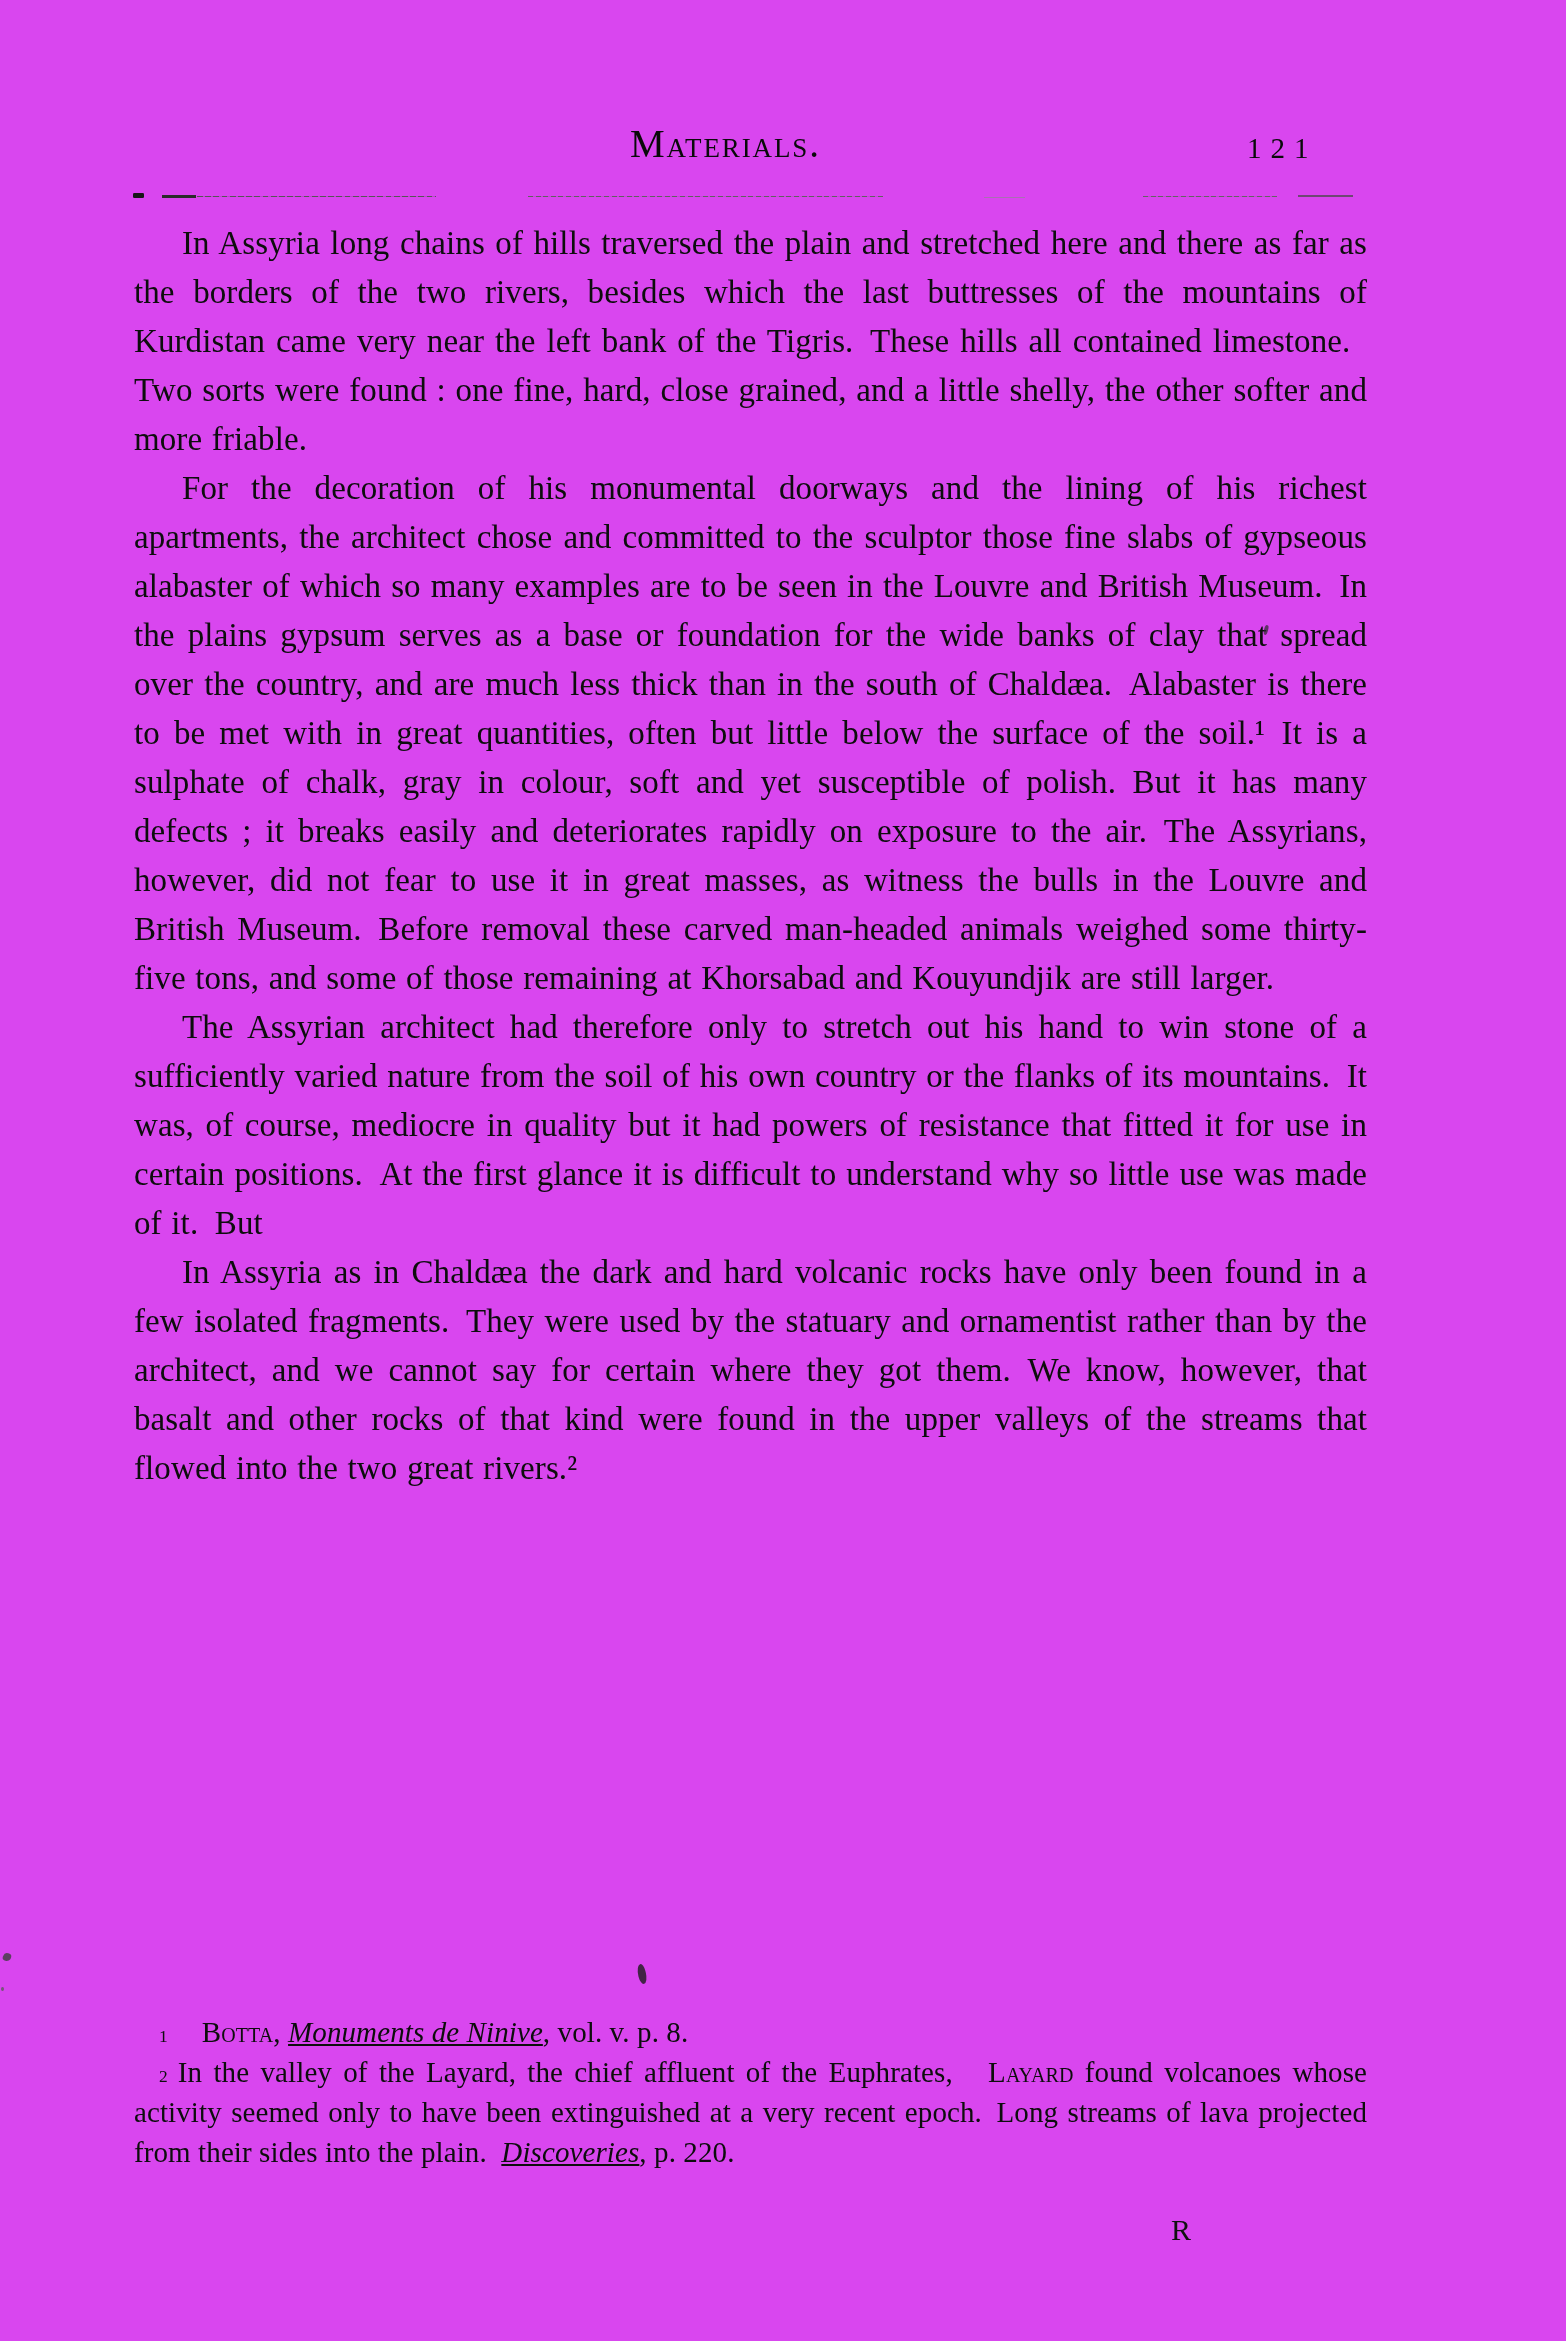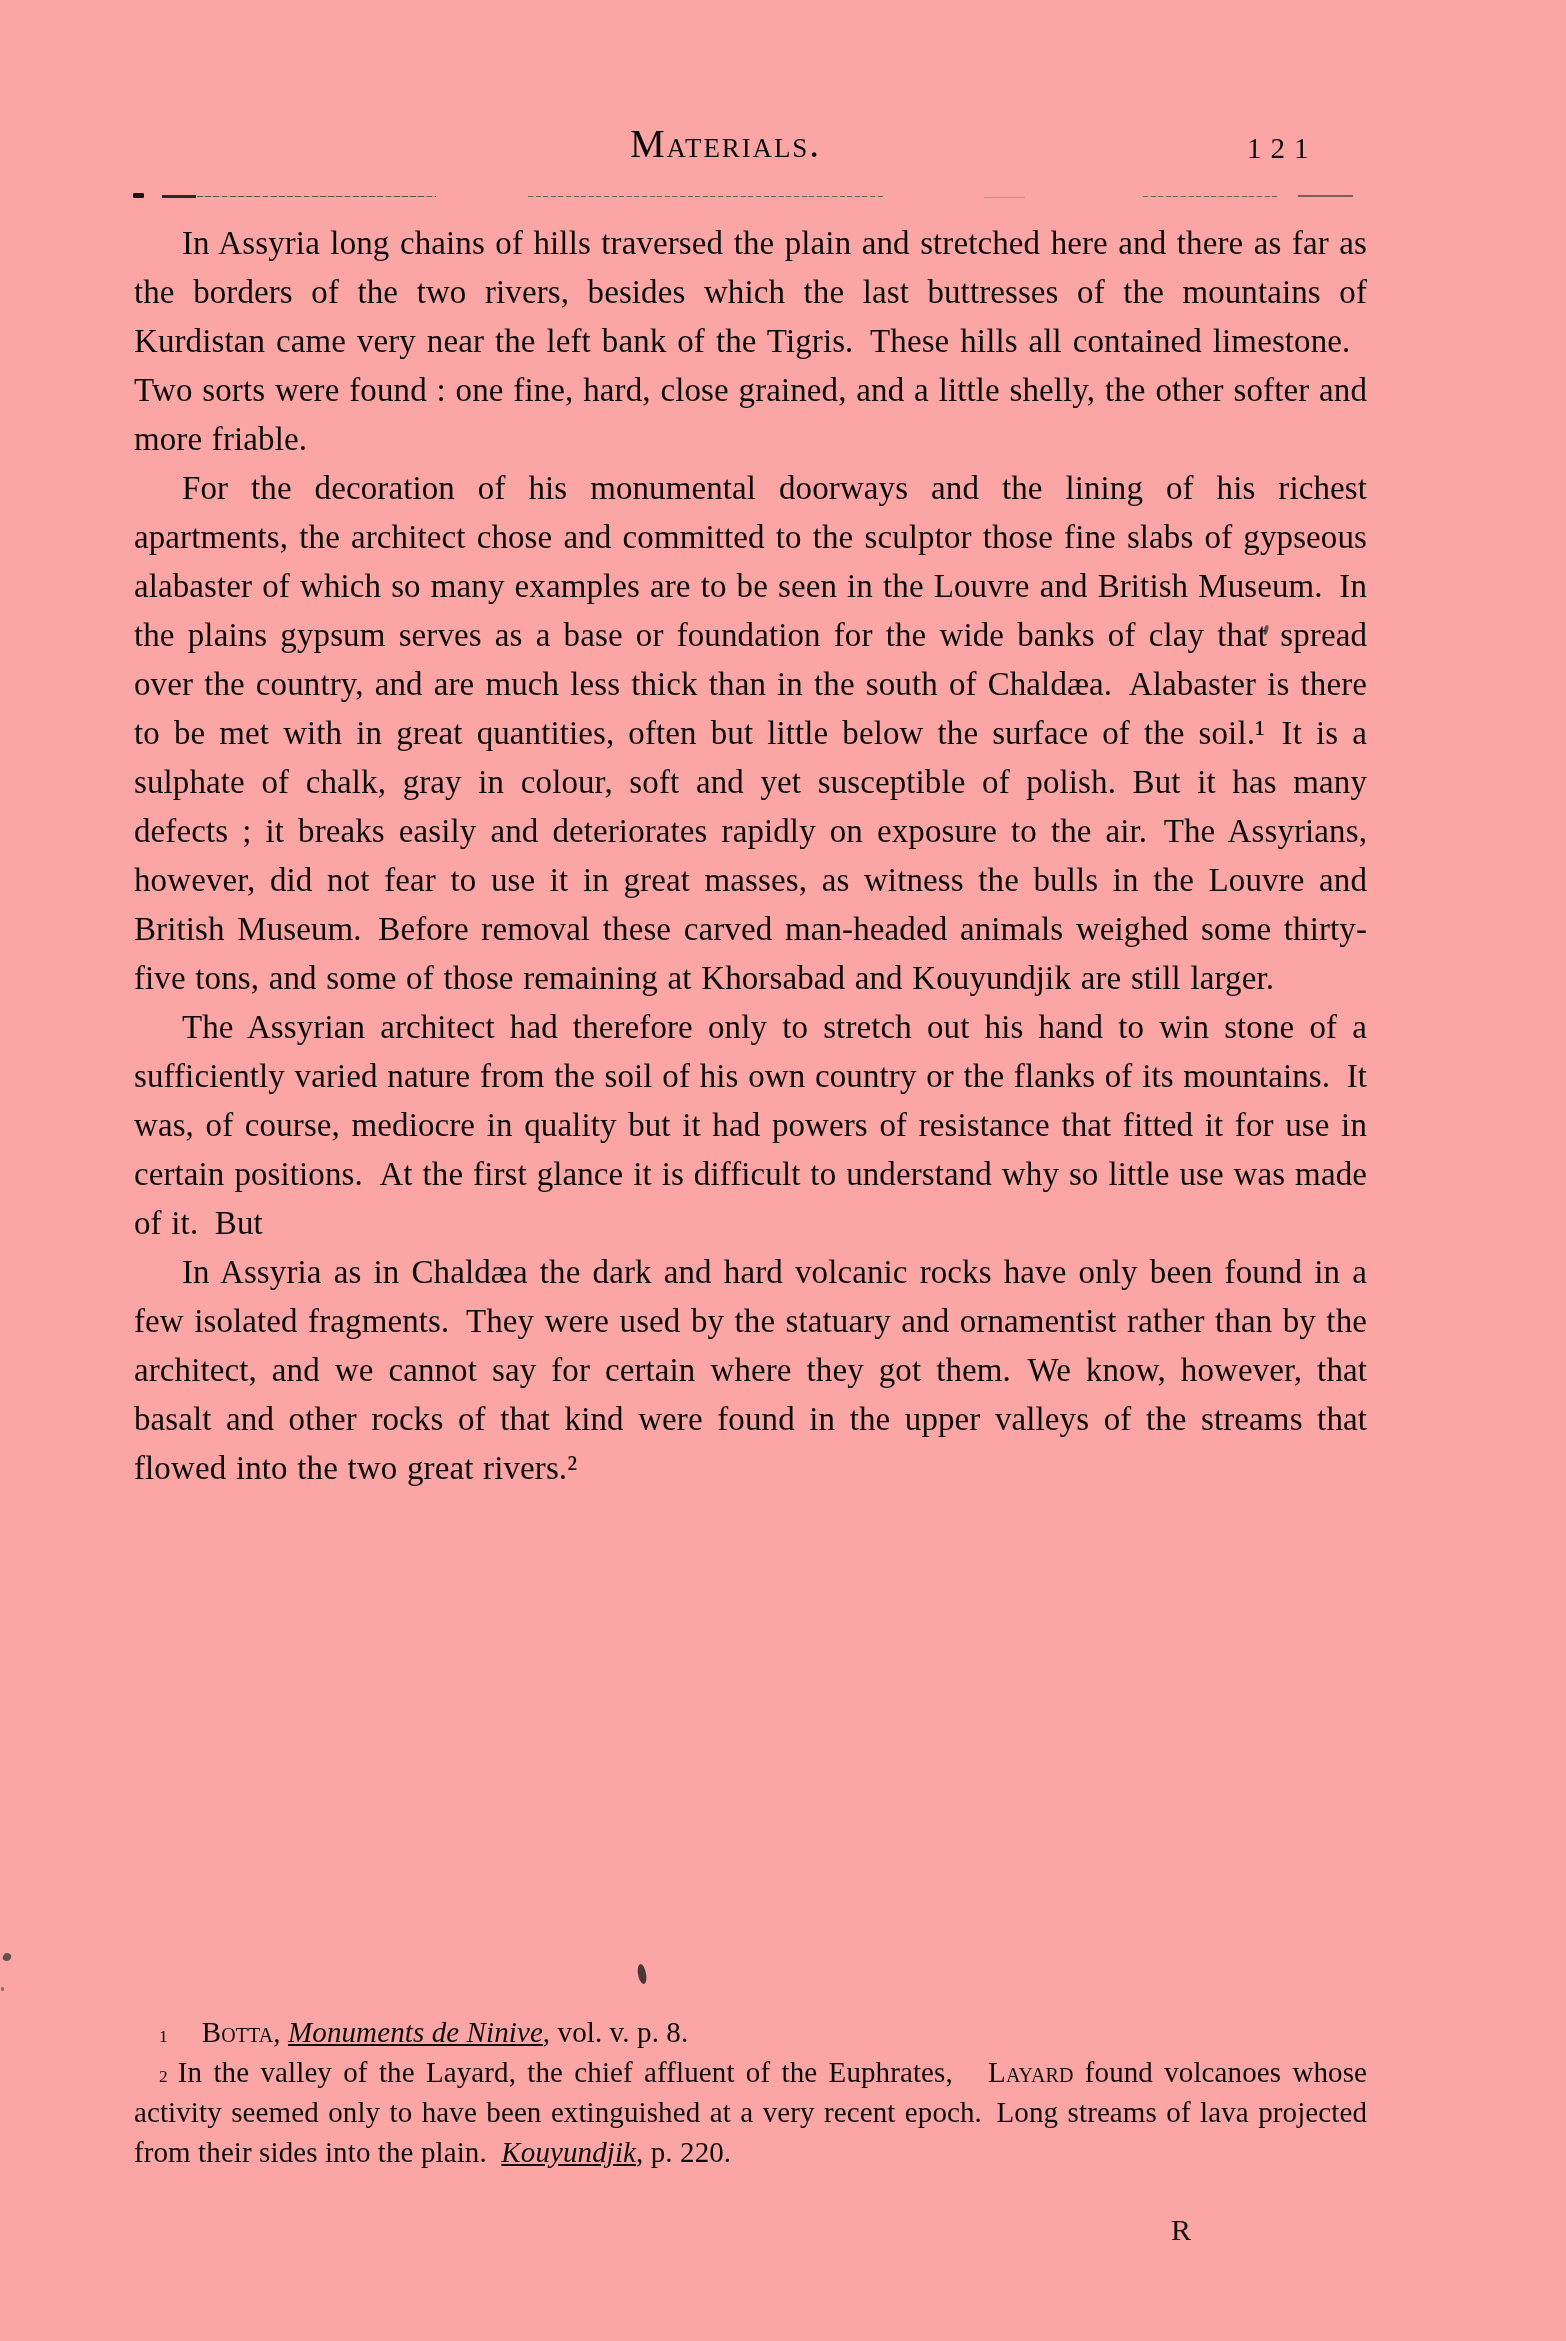--- a/index.html
+++ b/index.html
@@ -4,21 +4,21 @@
 <style>
   html, body {
     margin: 0;
     padding: 0;
     background: #ffffff;
   }
   .page {
     position: relative;
     width: 1567px;
     height: 2342px;
-    background: #fca5a5;
+    background: #d946ef;
     color: #0d0d0d;
     font-family: "Liberation Serif", serif;
     overflow: hidden;
   }
 
   
   .running-head {
     position: absolute;
     left: 630px;
     top: 124px;
@@ -153,21 +153,21 @@
   <main class="body-text">
     <p>In Assyria long chains of hills traversed the plain and stretched here and there as far as the borders of the two rivers, besides which the last buttresses of the mountains of Kurdistan came very near the left bank of the Tigris. These hills all contained limestone. Two sorts were found : one fine, hard, close grained, and a little shelly, the other softer and more friable.</p>
     <p>For the decoration of his monumental doorways and the lining of his richest apartments, the architect chose and committed to the sculptor those fine slabs of gypseous alabaster of which so many examples are to be seen in the Louvre and British Museum. In the plains gypsum serves as a base or foundation for the wide banks of clay that spread over the country, and are much less thick than in the south of Chaldæa. Alabaster is there to be met with in great quantities, often but little below the surface of the soil.¹ It is a sulphate of chalk, gray in colour, soft and yet susceptible of polish. But it has many defects ; it breaks easily and deteriorates rapidly on exposure to the air. The Assyrians, however, did not fear to use it in great masses, as witness the bulls in the Louvre and British Museum. Before removal these carved man-headed animals weighed some thirty-five tons, and some of those remaining at Khorsabad and Kouyundjik are still larger.</p>
     <p>The Assyrian architect had therefore only to stretch out his hand to win stone of a sufficiently varied nature from the soil of his own country or the flanks of its mountains. It was, of course, mediocre in quality but it had powers of resistance that fitted it for use in certain positions. At the first glance it is difficult to understand why so little use was made of it. But</p>
     <p>In Assyria as in Chaldæa the dark and hard volcanic rocks have only been found in a few isolated fragments. They were used by the statuary and ornamentist rather than by the architect, and we cannot say for certain where they got them. We know, however, that basalt and other rocks of that kind were found in the upper valleys of the streams that flowed into the two great rivers.²</p>
   </main>
 
   <section class="footnotes">
     <p><sup>1</sup><span class="sc">Botta</span><span>, </span><span class="it">Monuments de Ninive</span><span>, vol. v. p. 8.</span></p>
 
-    <p><sup>2</sup><span>In the valley of the Layard, the chief affluent of the Euphrates, </span><span class="sc">Layard</span><span> found volcanoes whose activity seemed only to have been extinguished at a very recent epoch. Long streams of lava projected from their sides into the plain. </span><span class="it">Kouyundjik</span><span>, p. 220.</span></p>
+    <p><sup>2</sup><span>In the valley of the Layard, the chief affluent of the Euphrates, </span><span class="sc">Layard</span><span> found volcanoes whose activity seemed only to have been extinguished at a very recent epoch. Long streams of lava projected from their sides into the plain. </span><span class="it">Discoveries</span><span>, p. 220.</span></p>
   </section>
 
   <div class="signature-mark">R</div>
 
   <span class="ink ink-squiggle"></span>
   <span class="ink ink-speck-1"></span>
   <span class="ink ink-speck-2"></span>
   <span class="ink ink-tick"></span>
 
 </div>

